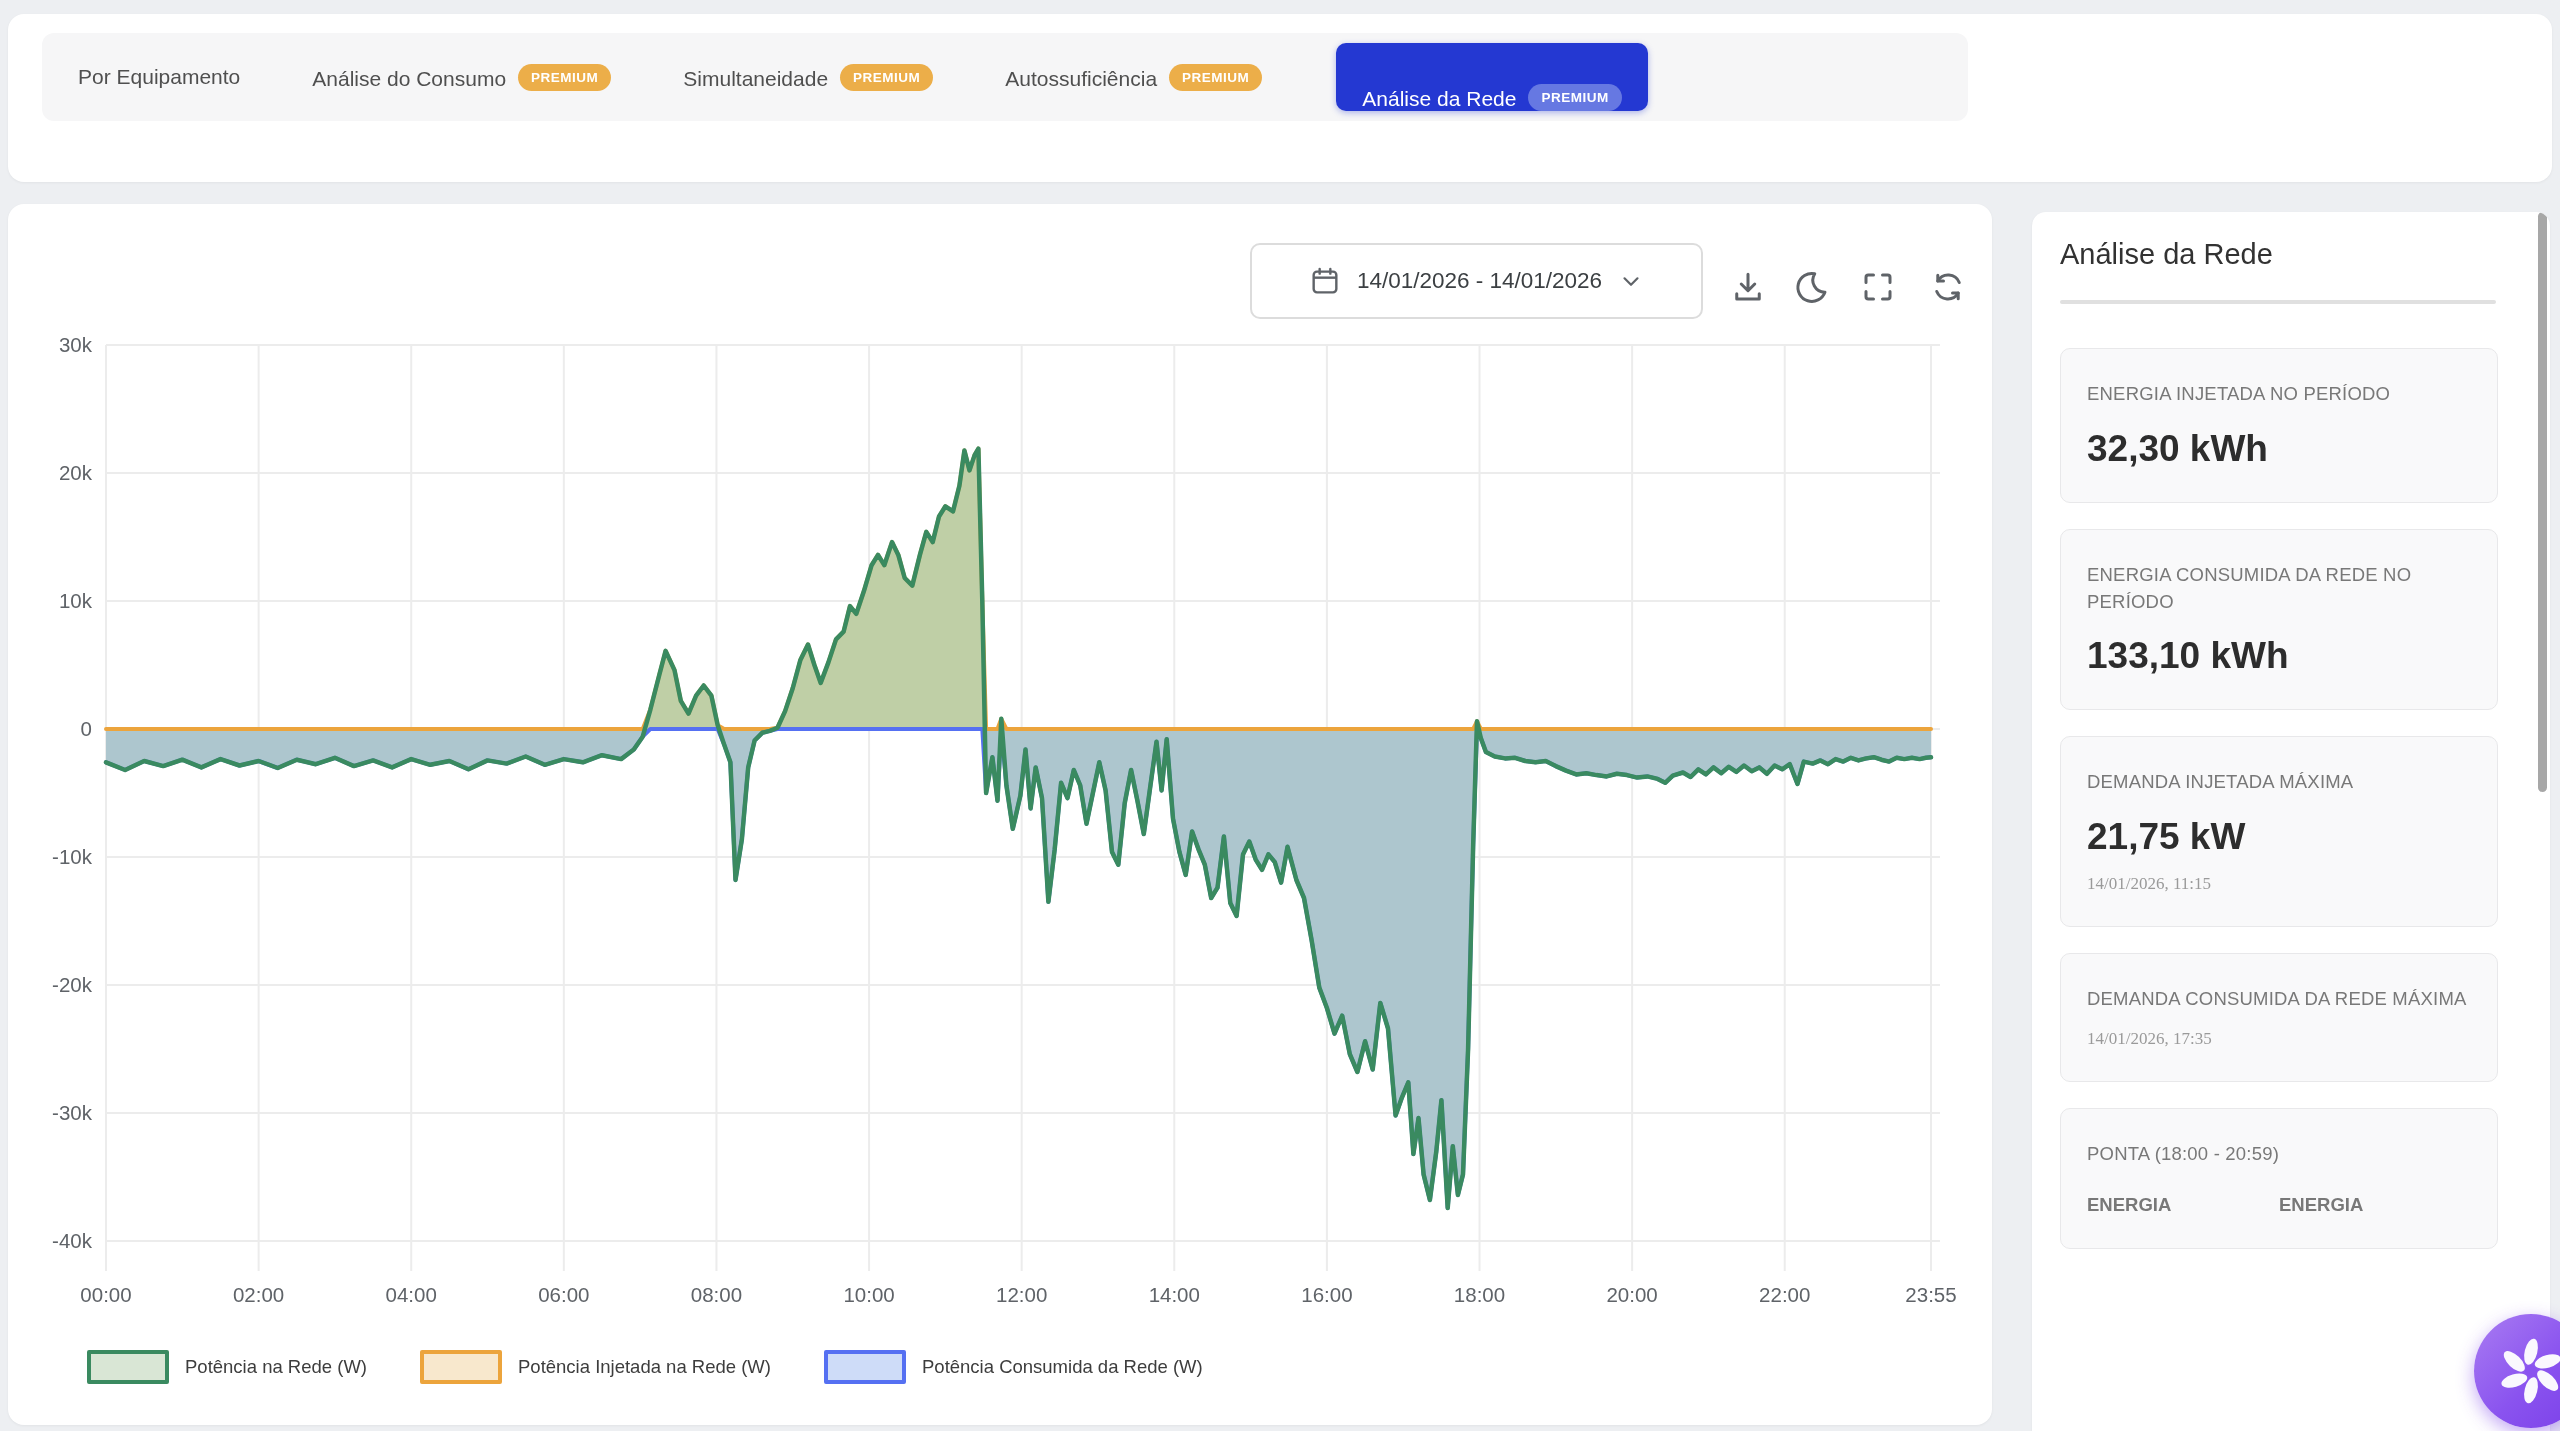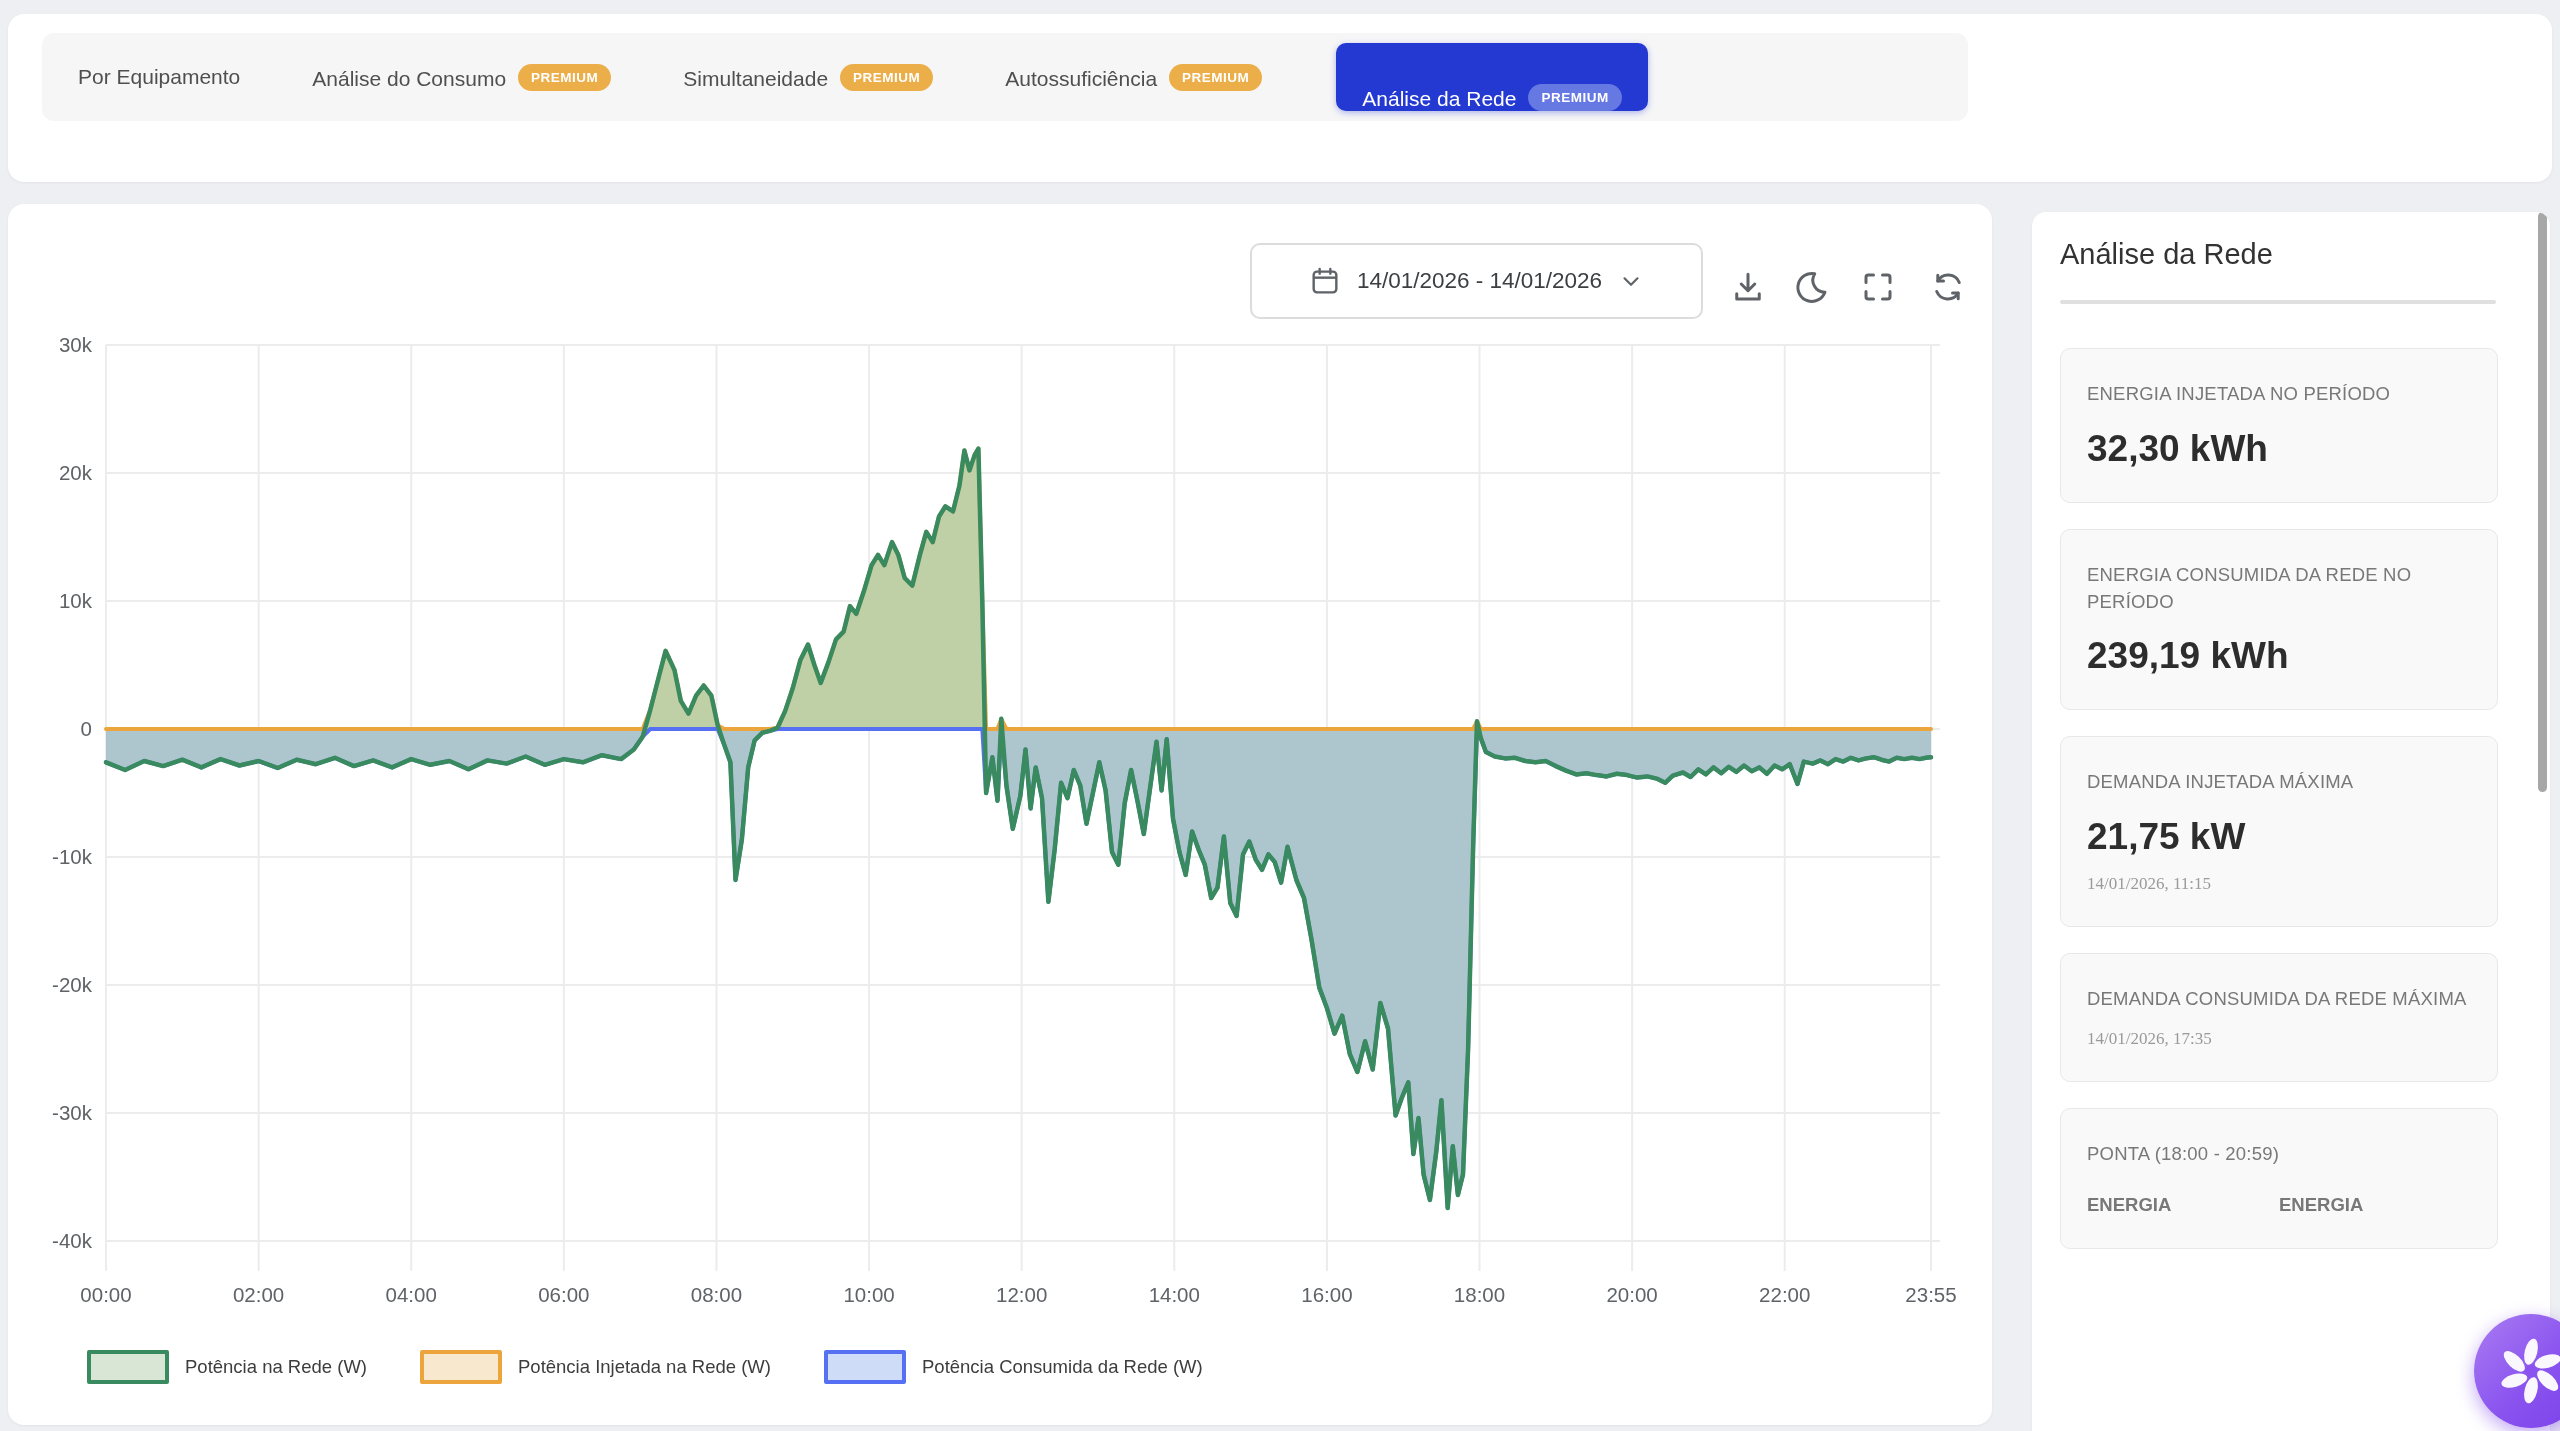--- a/index.html
+++ b/index.html
@@ -183,21 +183,21 @@
 <div class="card" id="side-card">
   <div id="side-title">Análise da Rede</div>
   <div id="side-divider"></div>
   <div id="side-cards">
       <div class="s-card">
         <div class="s-label">ENERGIA INJETADA NO PERÍODO</div>
         <div class="s-value">32,30 kWh</div>
       </div>
       <div class="s-card">
         <div class="s-label">ENERGIA CONSUMIDA DA REDE NO PERÍODO</div>
-        <div class="s-value">239,19 kWh</div>
+        <div class="s-value">133,10 kWh</div>
       </div>
       <div class="s-card">
         <div class="s-label">DEMANDA INJETADA MÁXIMA</div>
         <div class="s-value">21,75 kW</div>
         <div class="s-time">14/01/2026, 11:15</div>
       </div>
       <div class="s-card">
         <div class="s-label">DEMANDA CONSUMIDA DA REDE MÁXIMA</div>
         <div class="s-time">14/01/2026, 17:35</div>
       </div>

